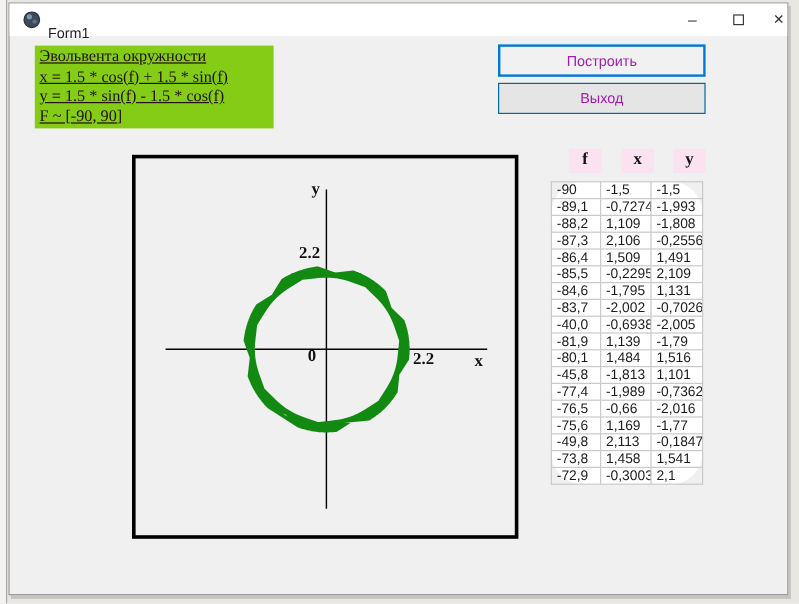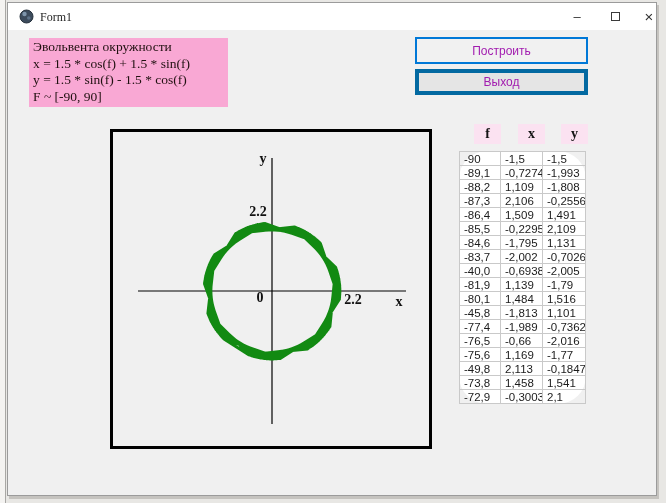--- a/index.html
+++ b/index.html
@@ -17,46 +17,46 @@
     position: absolute; left: 7px; top: 2px; width: 650px; height: 494px;
     background: #f0f0f0; border: 1px solid #9b9b9b;
     box-shadow: 2px 3px 0 rgba(90,88,80,0.25);
   }
   .titlebar {
     position: absolute; left: 0; top: 0; right: 0; height: 27px;
     background: #ffffff;
   }
   .app-icon { position: absolute; left: 11px; top: 6px; width: 15px; height: 15px; }
   .title-text {
-    position: absolute; left: 32px; top: 7px;
-    font-size: 12px; color: #1f1f1f; font-family: Liberation Serif, serif;
+    position: absolute; left: 32px; top: 18px;
+    font-size: 12px; color: #1f1f1f;
   }
   .cap-btn {
     position: absolute; top: 0; width: 32px; height: 27px;
     display: flex; align-items: center; justify-content: center;
     color: #333; font-size: 13px;
   }
   .cap-min { left: 553px; }
   .cap-max { left: 591px; }
   .cap-close { left: 625px; font-size: 15px; }
   .max-box { width: 9px; height: 9px; border: 1px solid #3a3a3a; display: inline-block; }
 
   .info-box {
     position: absolute; left: 21px; top: 35px; width: 199px; height: 69px;
-    background: #f9a8d4; color: #201010;
+    background: #84cc16; color: #201010;
     font-family: "Liberation Serif", serif; font-size: 13.5px; line-height: 16.5px;
-    padding: 1px 0 0 4px; white-space: nowrap;
+    padding: 1px 0 0 4px; white-space: nowrap; text-decoration: underline;
   }
   .btn {
     position: absolute; left: 407px; width: 173px;
     display: flex; align-items: center; justify-content: center;
     font-size: 12px; color: #a21caf;
   }
   .btn-build { top: 34px; height: 27px; background: #f1f1f1; border: 2px solid #0078d7; }
-  .btn-exit  { top: 66px; height: 26px; background: #e5e5e5; border: 4px solid #0369a1; }
+  .btn-exit  { top: 66px; height: 26px; background: #e5e5e5; border: 1px solid #0369a1; }
 
   .plot-box {
     position: absolute; left: 102px; top: 126px; width: 322px; height: 320px;
     border: 3px solid #000; background: #f0f0f0;
   }
   .plot-svg { position: absolute; left: 0; top: 0; }
   .plot-label {
     position: absolute; transform: translate(-50%, -50%);
     font-family: "Liberation Serif", serif; font-size: 14px; font-weight: 600; color: #101010;
     white-space: nowrap;

